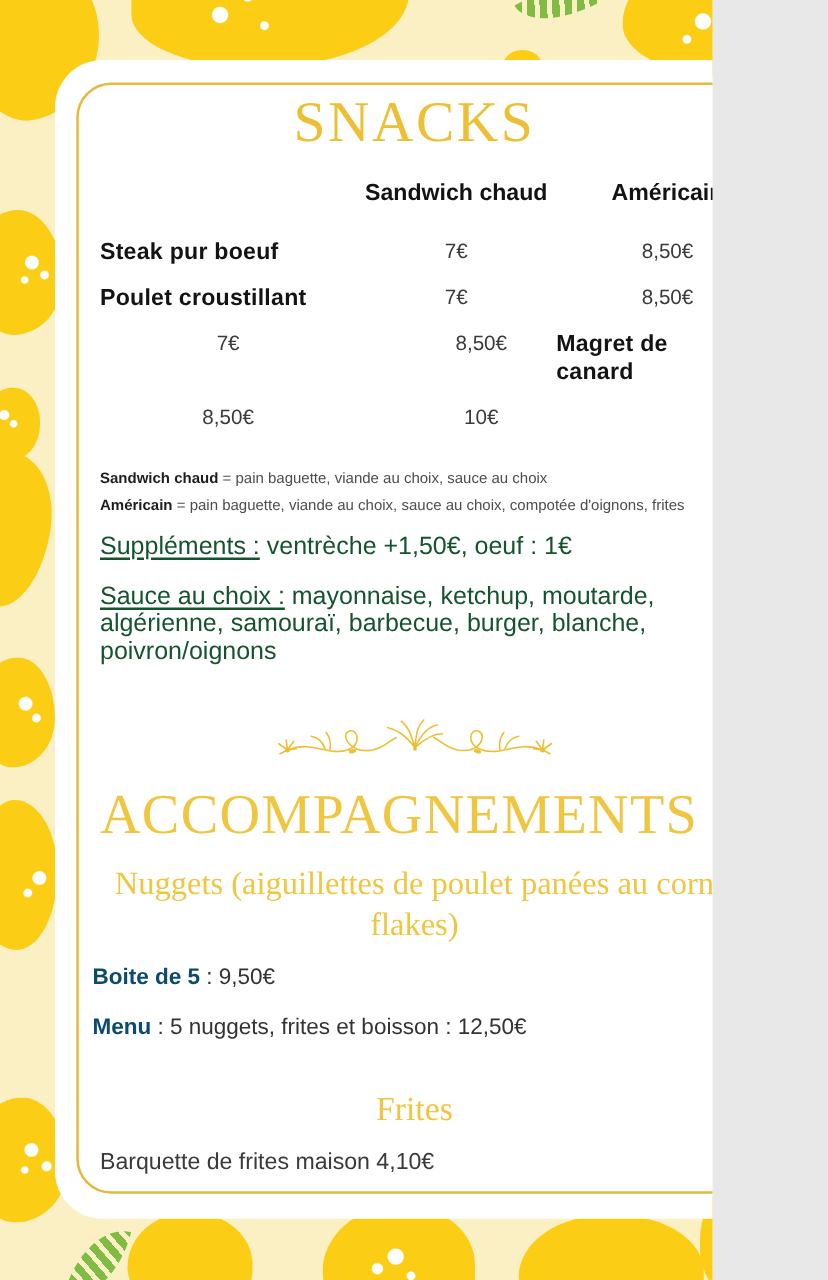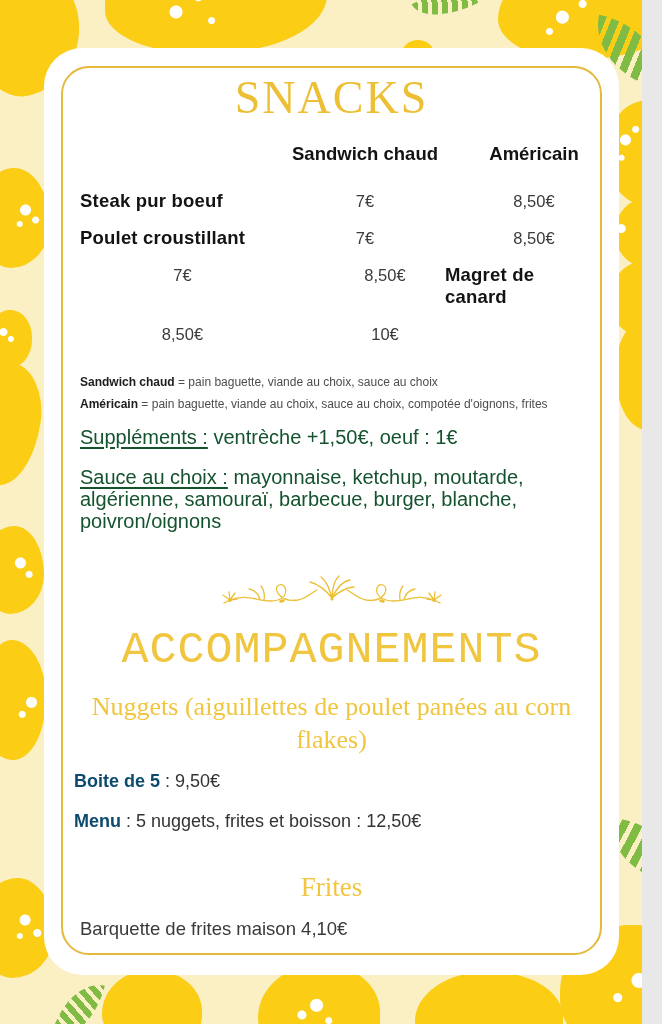--- a/index.html
+++ b/index.html
@@ -1,18 +1,18 @@
 <!DOCTYPE html>
 <html><head>
 <meta charset="utf-8">
 <style>
   html,body{margin:0;padding:0;background:#e8e8e8;}
   .stage{
     position:relative;
-    width:642px;height:1024px;
+    width:570px;height:1024px;
     background:#FAF0C3;
     overflow:hidden;
     font-family:"Liberation Sans",sans-serif;
   }
   
   .blob{position:absolute;background:#FBCD15;}
   .leaf{position:absolute;}
   
   .card{
     position:absolute;left:44px;top:48px;width:575px;height:927px;
@@ -44,22 +44,22 @@
   .defs p{margin:0;}
   .defs .just{text-align:justify;}
   .defs b{color:#1D1D1D;font-weight:700;}
   .lead{margin:11px 0 0 0;color:#14532d;font-size:20px;line-height:22px;}
   .lead.sauces{margin-top:18px;}
   .lead .u{text-decoration:underline;text-underline-offset:3px;}
   
   .divider{margin-top:40px;text-align:center;height:40px;}
   
   h2.accomp{
-    margin:14px 0 0 0;text-align:center;
-    font-family:Liberation Mono, monospace;font-weight:400;
+    margin:14px 0 0 0;
+    font-family:Liberation Serif, serif;font-weight:400;
     font-size:45px;line-height:50px;letter-spacing:1px;color:#F0C53F;
   }
   .subtitle{
     margin:14px auto 0 auto;max-width:480px;text-align:center;
     font-family:"Liberation Serif",serif;font-weight:400;
     font-size:26px;line-height:33px;color:#F0C53F;
   }
   .line{margin:14px 0 0 -6px;font-size:18px;line-height:22px;color:#333333;}
   .line b{color:#0c4a6e;font-weight:700;}
   .line.menu{margin-top:18px;}

